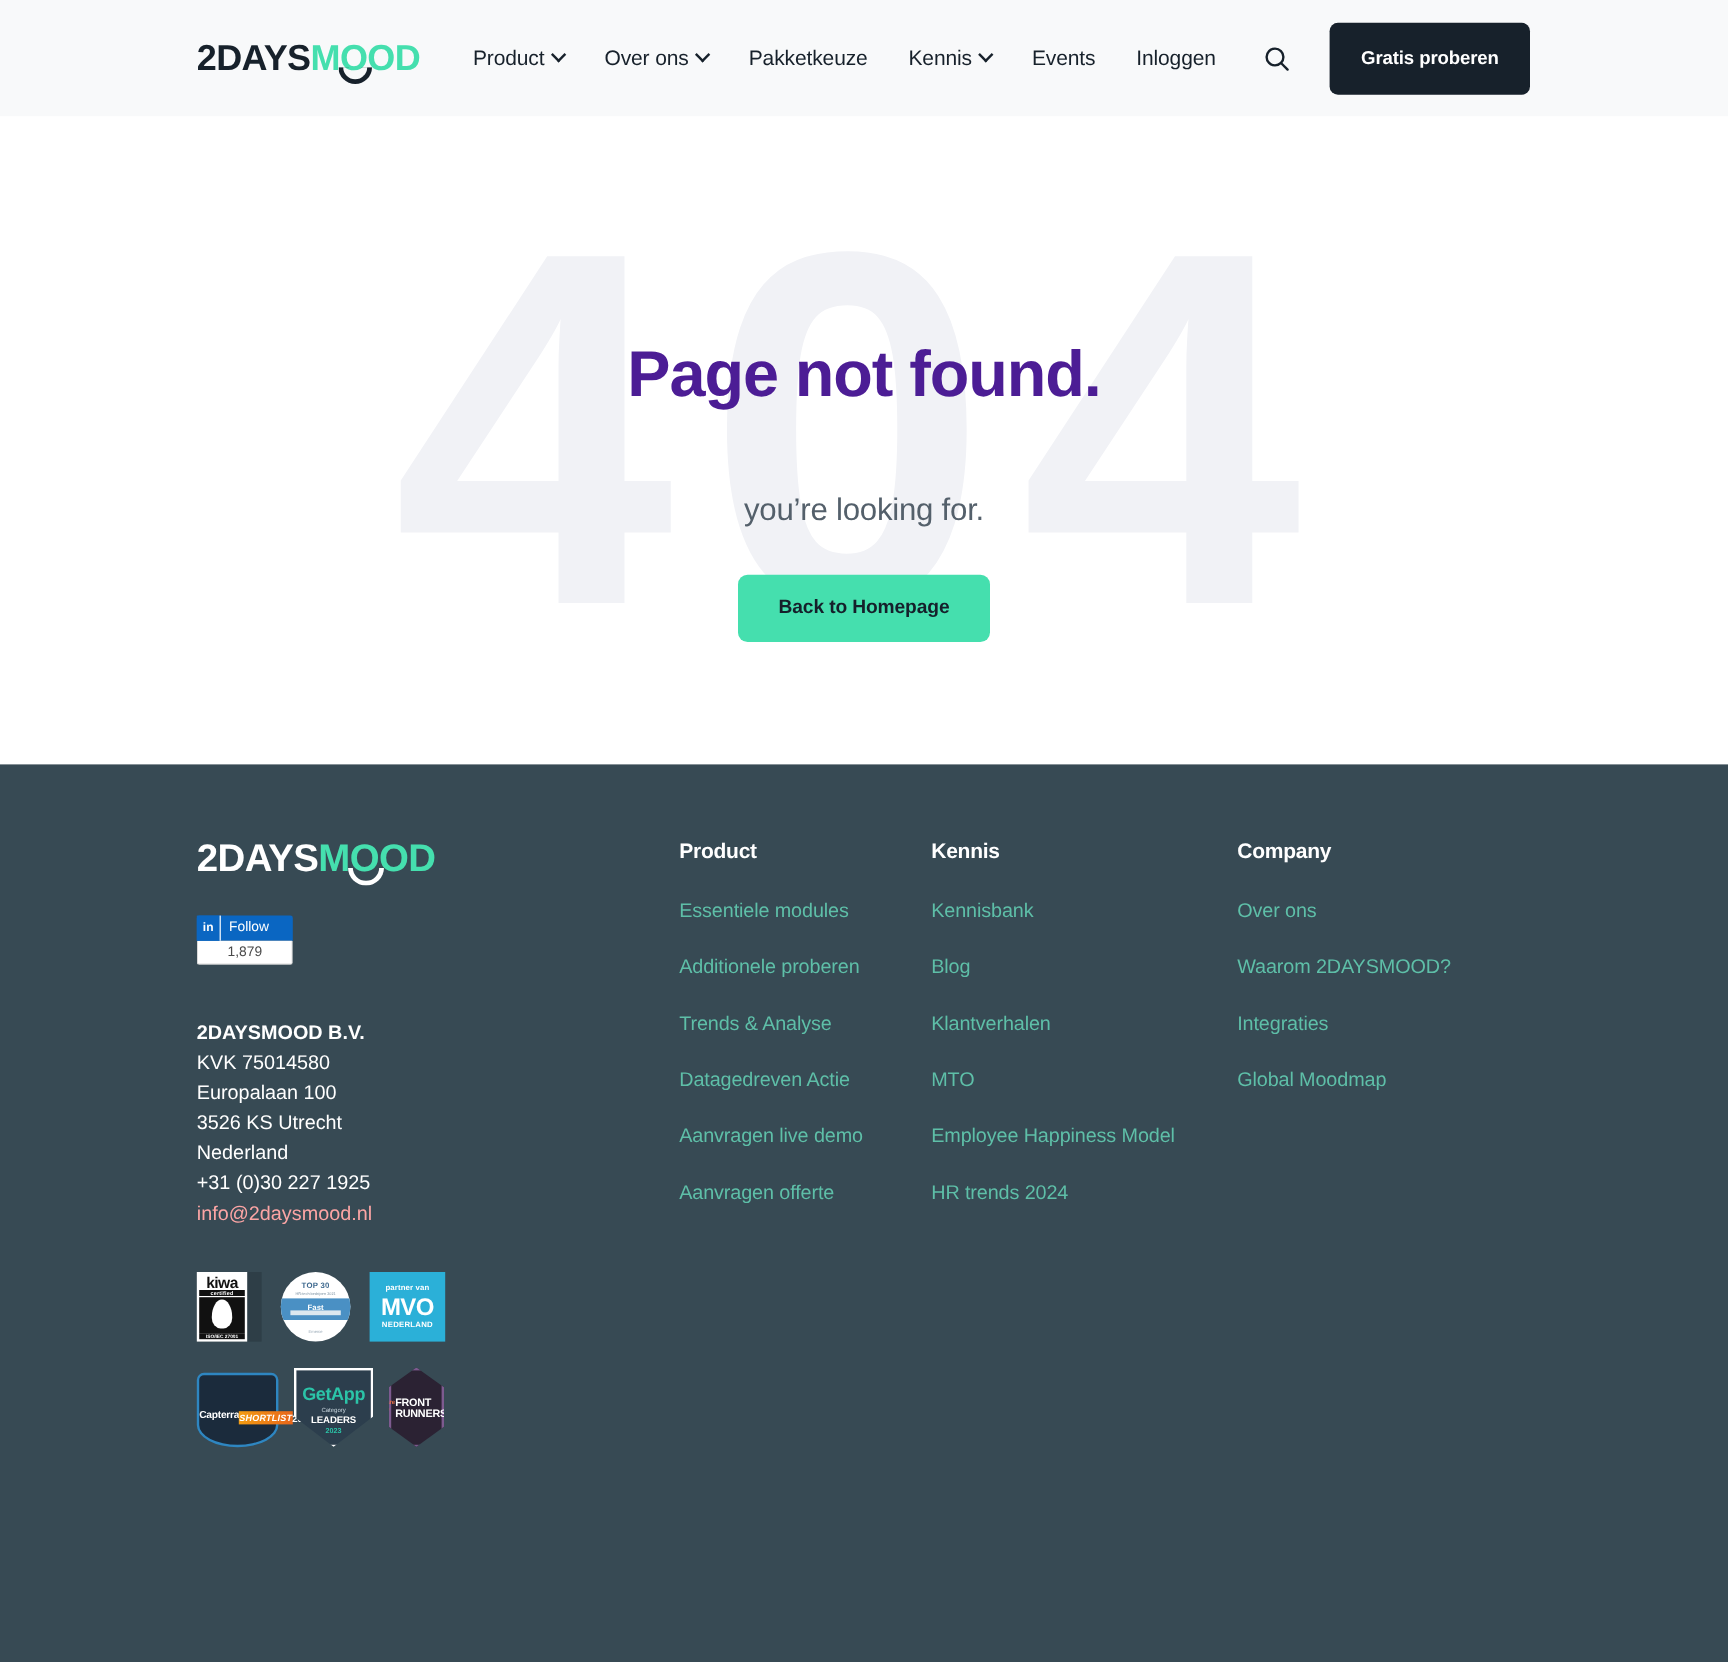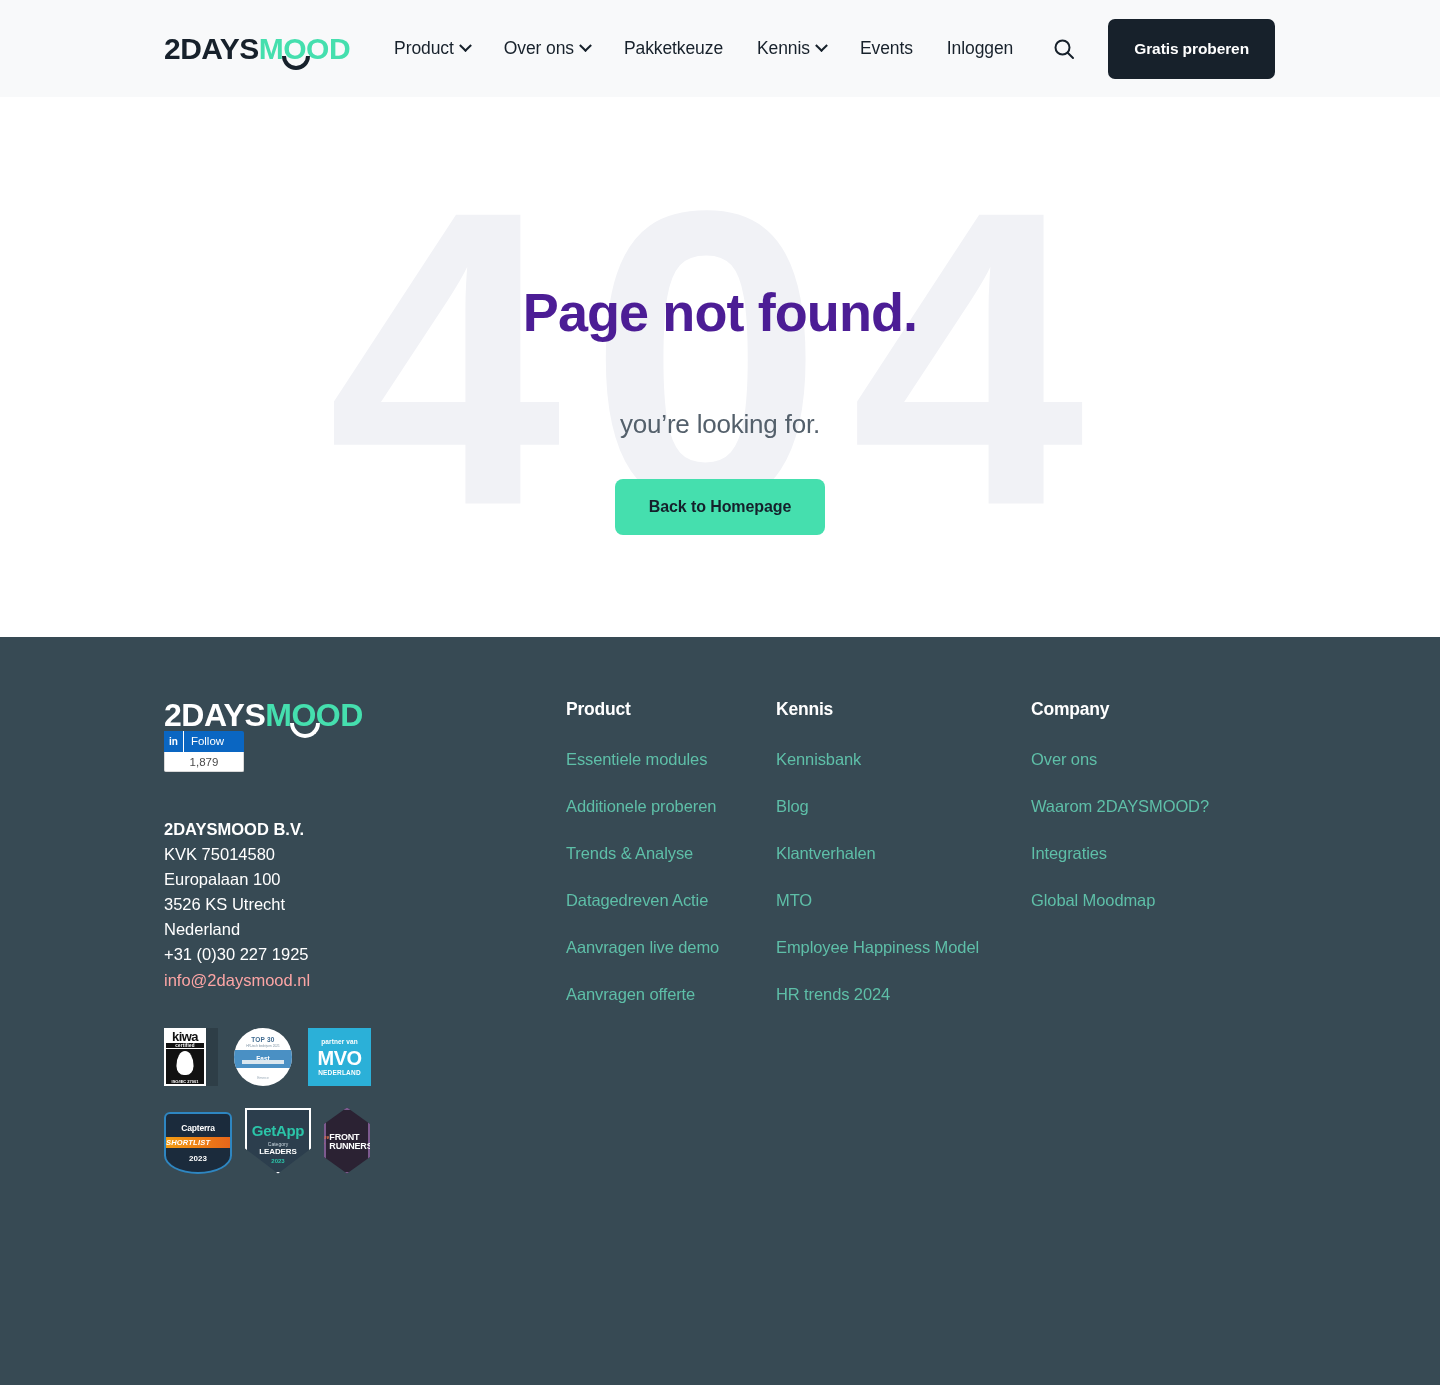--- a/index.html
+++ b/index.html
@@ -174,20 +174,21 @@
   .footer-logo { position: relative; display: inline-block; line-height: 1; }
   .footer-logo .logo-text { font-size: 32px; }
   .footer-logo .logo-dark { color: #ffffff; }
   .footer-logo .logo-smile {
     left: 126px; top: 24px;
     width: 30px; height: 15px;
     border: 4px solid #ffffff; border-top: none;
   }
 
   .li-widget {
+    margin-top: 32px;
     width: 80px;
     font-family: "Liberation Sans", sans-serif;
   }
   .li-top {
     background: #0a66c2;
     display: flex;
     align-items: center;
     height: 21px;
     border-radius: 2px 2px 0 0;
   }
@@ -264,21 +265,21 @@
     padding: 4px;
   }
   .badge-mvo .m-top { font-size: 6.5px; font-weight: 700; letter-spacing: 0.1px; }
   .badge-mvo .m-mid { font-size: 20px; font-weight: 700; line-height: 1.05; letter-spacing: -0.5px; margin-top: 3px; }
   .badge-mvo .m-bot { font-size: 6.5px; font-weight: 700; letter-spacing: 0.2px; }
 
   .badge-cap {
     width: 68px; height: 62px; position: relative;
     background: #1b2b3c; border: 2px solid #2e86c1;
     border-radius: 6px 6px 50% 50% / 6px 6px 30% 30%;
-    display:flex; flex-direction:column; align-items:center; padding-top: 9px;
+    display:flex; flex-direction:row; align-items:center; padding-top: 9px;
   }
   .badge-cap .c-name { font-size: 8.5px; font-weight: 700; color: #ffffff; letter-spacing: -0.2px; }
   .badge-cap .c-rib {
     margin-top: 4px; background: linear-gradient(90deg,#f39c12,#e8661a);
     width: 100%; text-align:left; font-size: 7.5px; font-weight: 700;
     color: #ffffff; font-style: italic; padding: 1px 0; letter-spacing: 0.2px;
   }
   .badge-cap .c-year { margin-top: 6px; font-size: 8px; font-weight: 700; color: #ffffff; }
 
   .badge-getapp {

